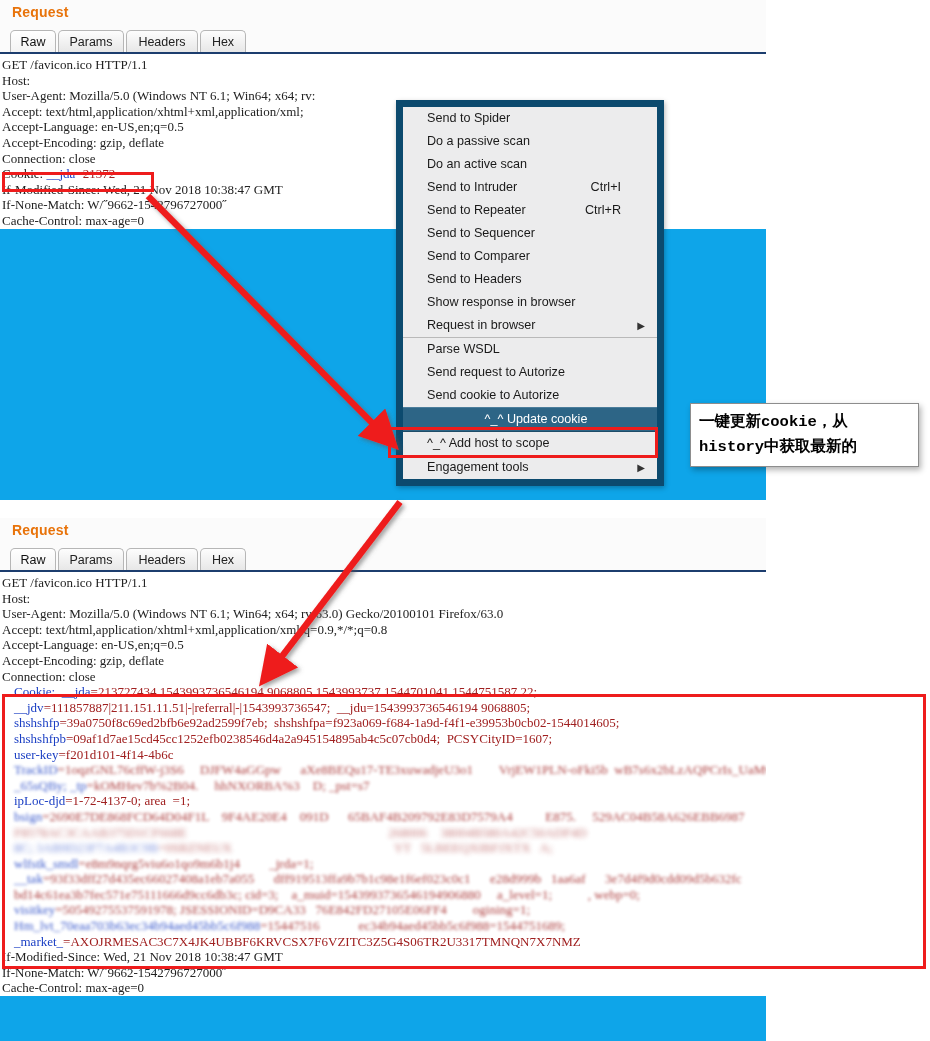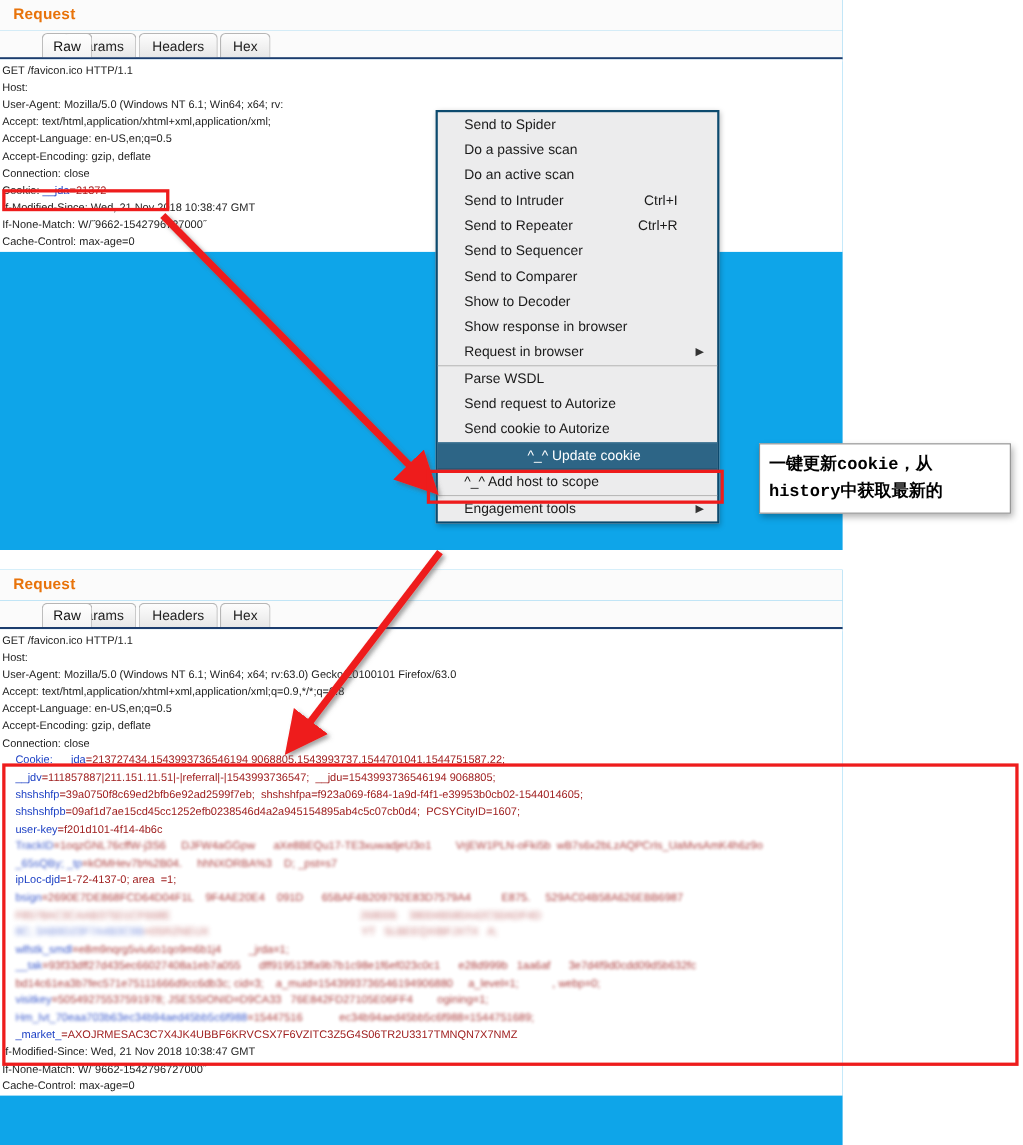--- a/index.html
+++ b/index.html
@@ -67,29 +67,28 @@
     border: 1px solid #b6b6b6;
     border-bottom: none;
     border-radius: 5px 5px 0 0;
     box-sizing: border-box;
     white-space: nowrap;
   }
   .tab.active {
     background: linear-gradient(#ffffff, #f3f3f3);
     color: #111;
     z-index: 3;
-    margin-left: 28px;
   }
 
   
   .raw {
     position: relative;
     background: #ffffff;
-    font-family: Liberation Sans, sans-serif;
-    font-size: 10px;
+    font-family: Liberation Serif, serif;
+    font-size: 13px;
     line-height: 15.6px;
     color: #222222;
     white-space: pre;
     padding: 3px 0 0 2px;
     overflow: hidden;
   }
   .raw .ln { height: 15.6px; }
   .ck-name { color: #1b3fc4; }
   .ck-val  { color: #a02020; }
   .ck-line { color: #a02020; margin-left: 12px; }
@@ -97,21 +96,21 @@
   .blur { filter: blur(1.6px); opacity: .85; }
   .blur2 { filter: blur(2.6px); opacity: .6; }
 
   
   #context-menu {
     position: absolute;
     left: 396px;
     top: 100px;
     width: 254px;
     background: #ececed;
-    border: 2px solid #0c4a6e;
+    border: 7px solid #0c4a6e;
     box-shadow: 1px 2px 5px rgba(0,0,0,.28);
     z-index: 40;
     font-size: 12.6px;
     color: #1a1a1a;
   }
   .mi {
     position: relative;
     height: 23px;
     line-height: 23px;
     padding: 0 12px 0 24px;
@@ -213,21 +212,21 @@
 </div>
 
 <div id="context-menu">
     <div class="mi"><span>Send to Spider</span></div>
     <div class="mi"><span>Do a passive scan</span></div>
     <div class="mi"><span>Do an active scan</span></div>
     <div class="mi"><span>Send to Intruder</span><span class="accel">Ctrl+I</span></div>
     <div class="mi"><span>Send to Repeater</span><span class="accel">Ctrl+R</span></div>
     <div class="mi"><span>Send to Sequencer</span></div>
     <div class="mi"><span>Send to Comparer</span></div>
-    <div class="mi"><span>Show to Decoder</span></div>
+    <div class="mi"><span>Send to Headers</span></div>
     <div class="mi"><span>Show response in browser</span></div>
     <div class="mi"><span>Request in browser</span><span class="submenu-arrow">▶</span></div>
     <div class="mi sep-top"><span>Parse WSDL</span></div>
     <div class="mi"><span>Send request to Autorize</span></div>
     <div class="mi"><span>Send cookie to Autorize</span></div>
     <div class="mi highlight"><span>^_^ Update cookie</span></div>
     <div class="mi"><span>^_^ Add host to scope</span></div>
     <div class="mi sep-top"><span>Engagement tools</span><span class="submenu-arrow">▶</span></div>
   </div>
 

